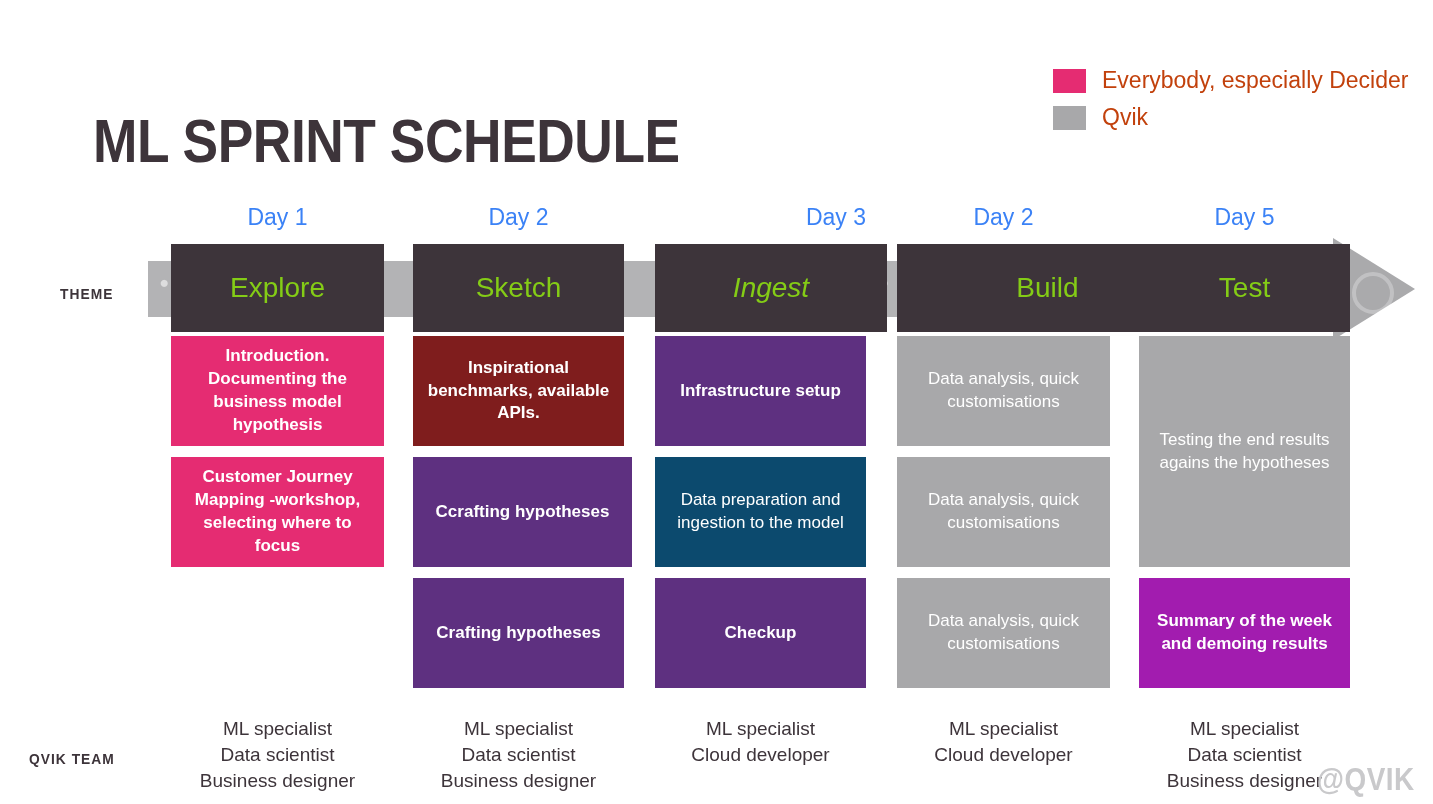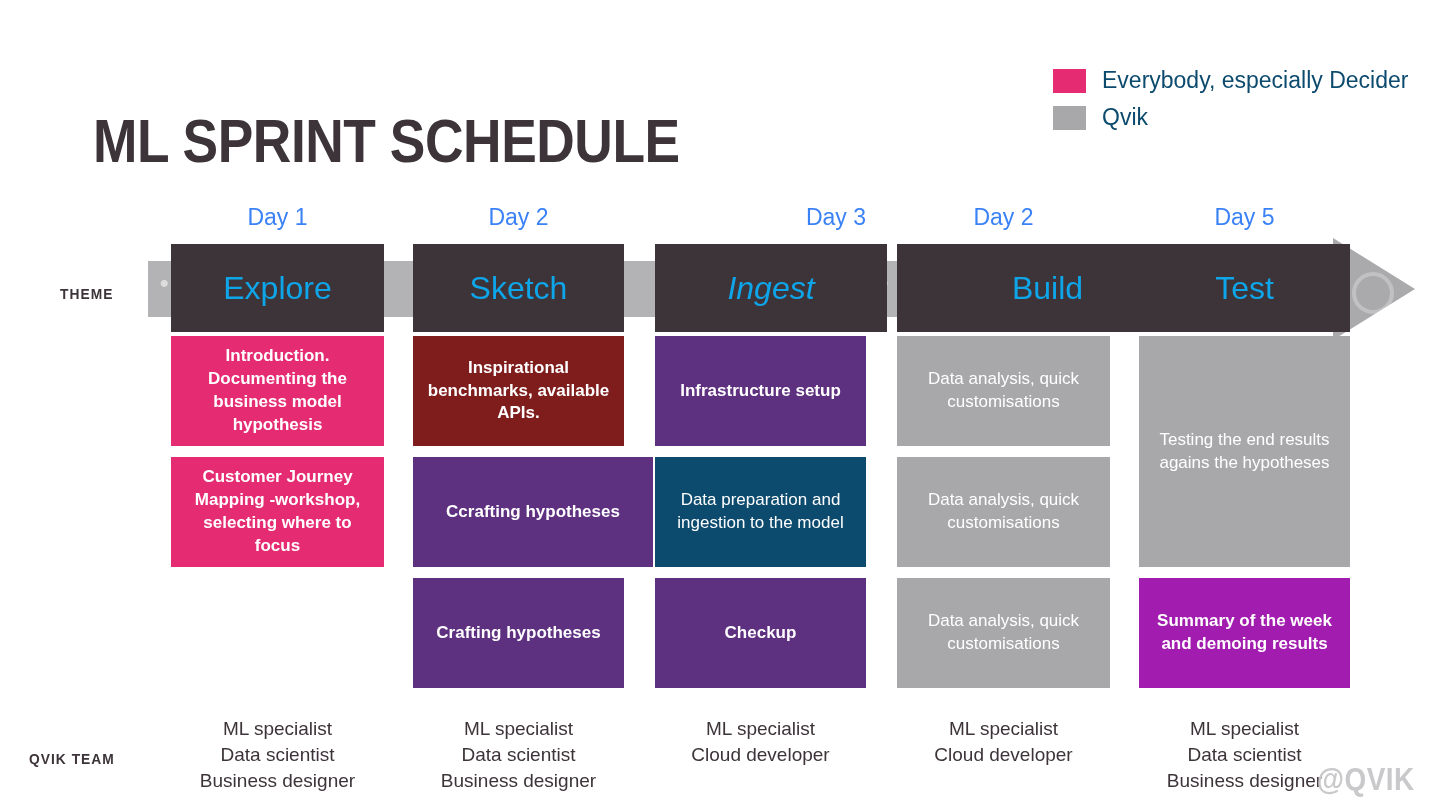--- a/index.html
+++ b/index.html
@@ -23,21 +23,21 @@
     transform-origin:left center;
     white-space:nowrap;
     line-height:1;
   }
 
   
   .legend{position:absolute;left:1053px;top:62px;}
   .legend-row{display:flex;align-items:center;height:37px;}
   .legend-swatch{width:33px;height:24px;flex:0 0 auto;}
   .legend-label{
-    margin-left:16px;font-size:23px;color:#0c4a6e;
+    margin-left:16px;font-size:23px;color:#c2410c;
     white-space:nowrap;line-height:1;
   }
 
   
   .row-label{
     position:absolute;
     font-size:15px;font-weight:bold;
     letter-spacing:1.1px;
     color:#3d343a;
     transform:scaleX(0.92);
@@ -78,21 +78,21 @@
   .day-head{
     text-align:center;font-size:23px;color:#3b82f6;
     line-height:1;white-space:nowrap;
   }
   .theme-box{
     position:absolute;top:244px;height:88px;
     background:#3d343a;
     display:flex;align-items:center;justify-content:center;
   }
   .theme-box span{
-    color:#0ea5e9;font-size:32px;line-height:1;
+    color:#84cc16;font-size:28px;line-height:1;
   }
   .card{
     position:absolute;
     display:flex;align-items:center;justify-content:center;
     text-align:center;
     color:#ffffff;
     font-size:17px;
     font-weight:bold;
     line-height:1.35;
     padding:4px 10px;
@@ -151,21 +151,21 @@
       <div class="team" style="left: 171px; width: 213px;">
         <div>ML specialist</div>
         <div>Data scientist</div>
         <div>Business designer</div>
       </div>
       <div class="col day-head" style="left: 413px; width: 211px;">Day 2</div>
       <div class="theme-box" style="left: 413px; width: 211px;">
         <span>Sketch</span>
       </div>
       <div class="card" style="left: 413px; width: 211px; top: 336px; height: 110px; background: #7f1d1d;">Inspirational benchmarks, available APIs.</div>
-      <div class="card" style="left: 413px; width: 240px; top: 457px; height: 110px; background: rgb(94, 48, 128);">Ccrafting hypotheses</div>
+      <div class="card" style="left: 413px; width: 219px; top: 457px; height: 110px; background: rgb(94, 48, 128);">Ccrafting hypotheses</div>
       <div class="card" style="left: 413px; width: 211px; top: 578px; height: 110px; background: rgb(94, 48, 128);">Crafting hypotheses</div>
       <div class="team" style="left: 413px; width: 211px;">
         <div>ML specialist</div>
         <div>Data scientist</div>
         <div>Business designer</div>
       </div>
       <div class="col day-head" style="left: 655px; width: 211px; text-align: right;">Day 3</div>
       <div class="theme-box" style="left: 655px; width: 232px; font-style: italic;">
         <span>Ingest</span>
       </div>

